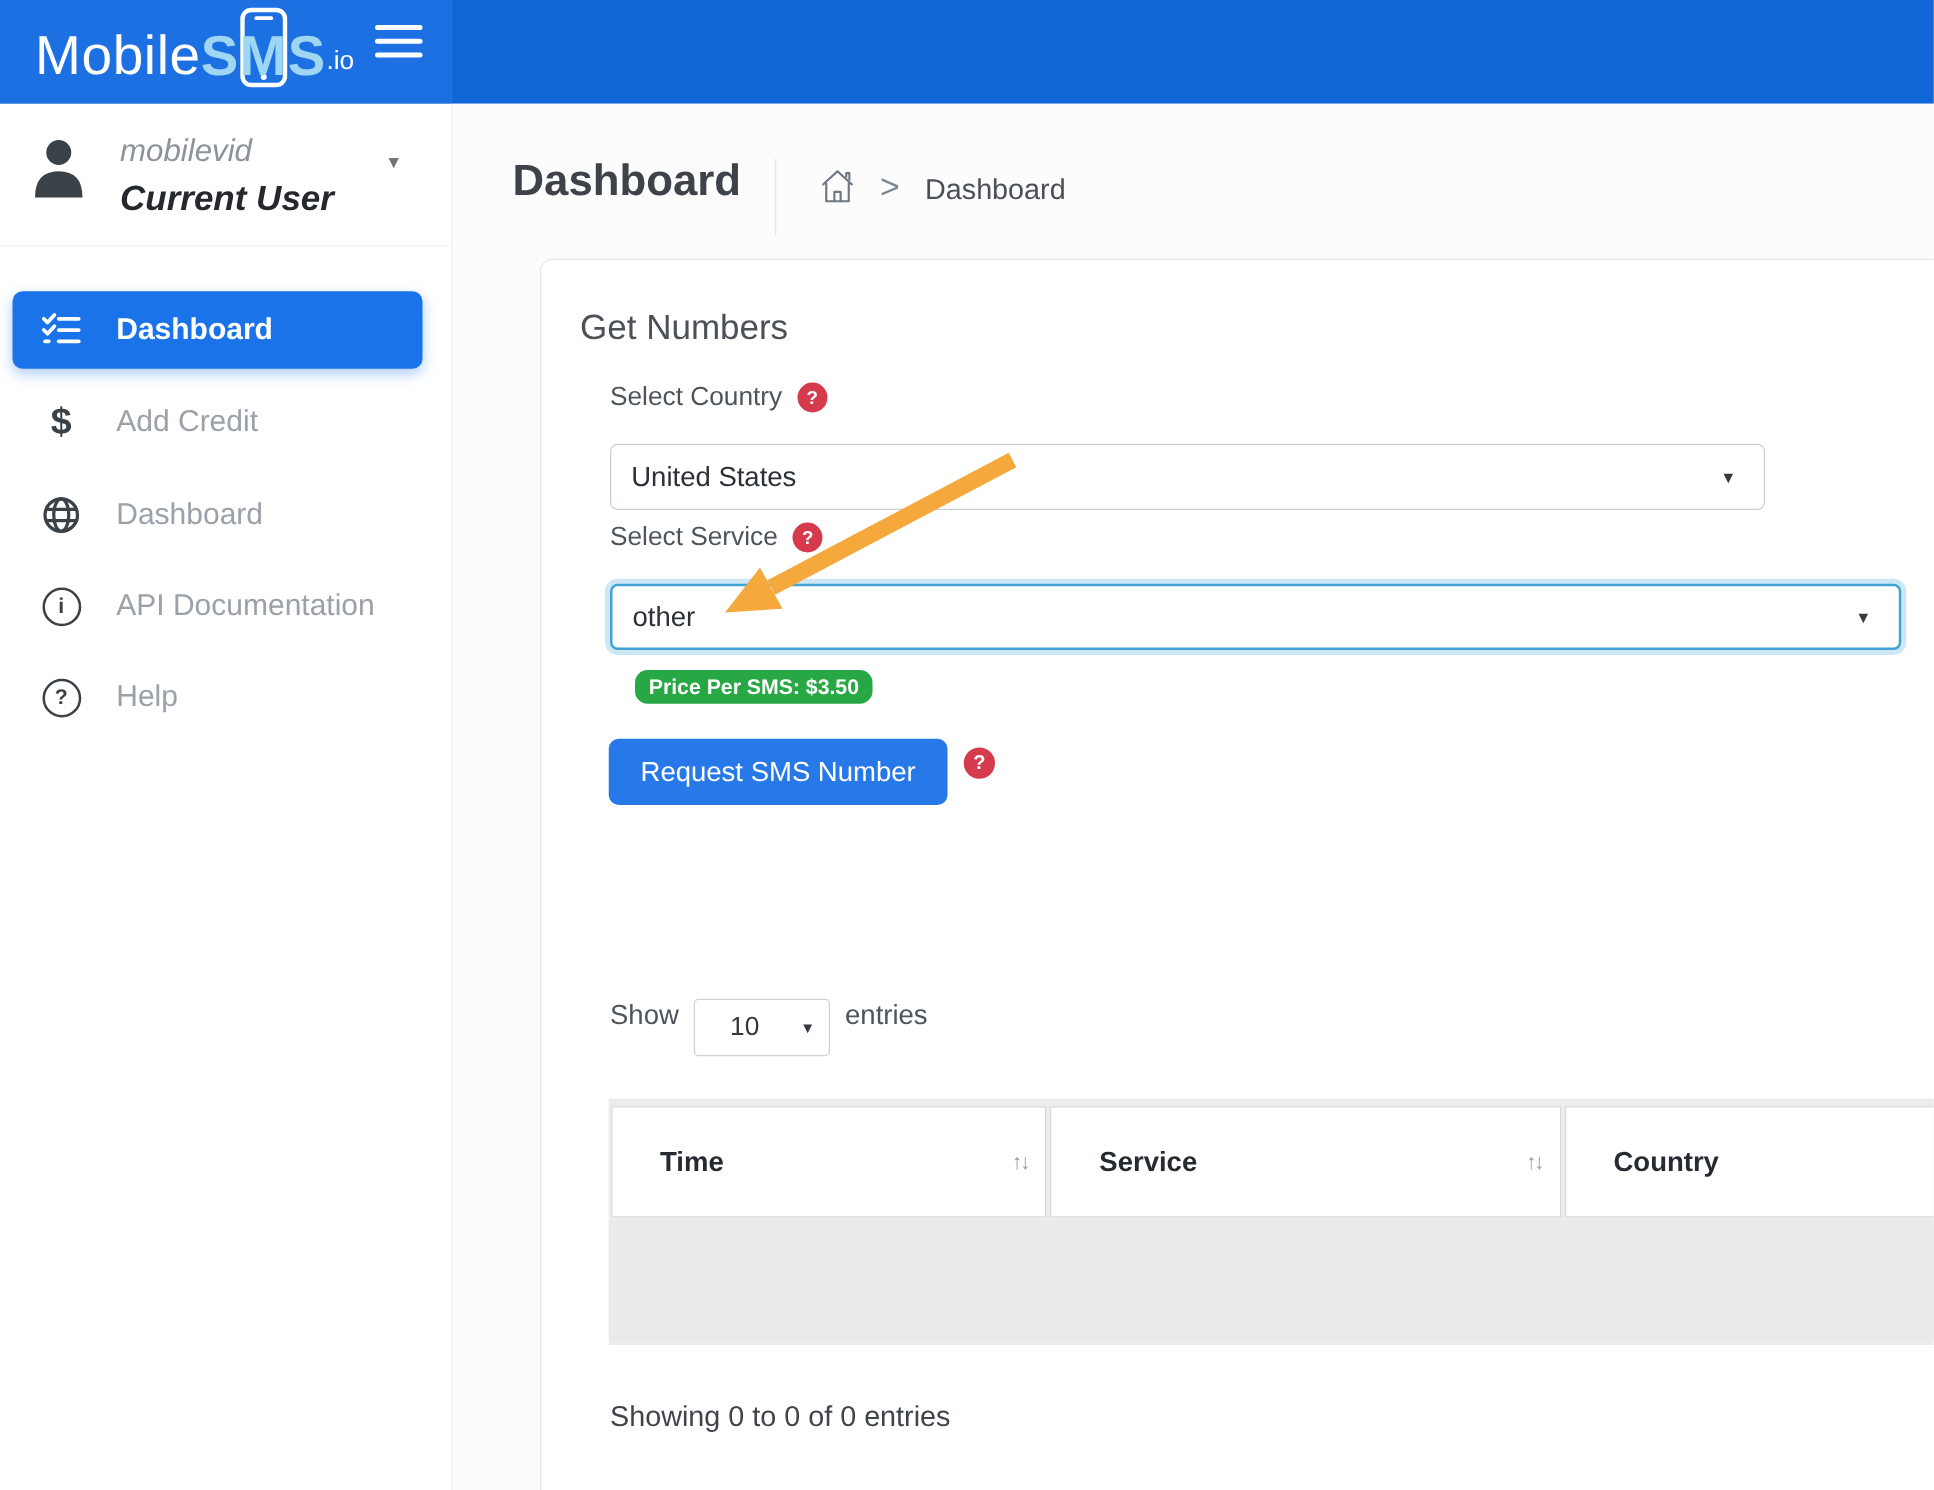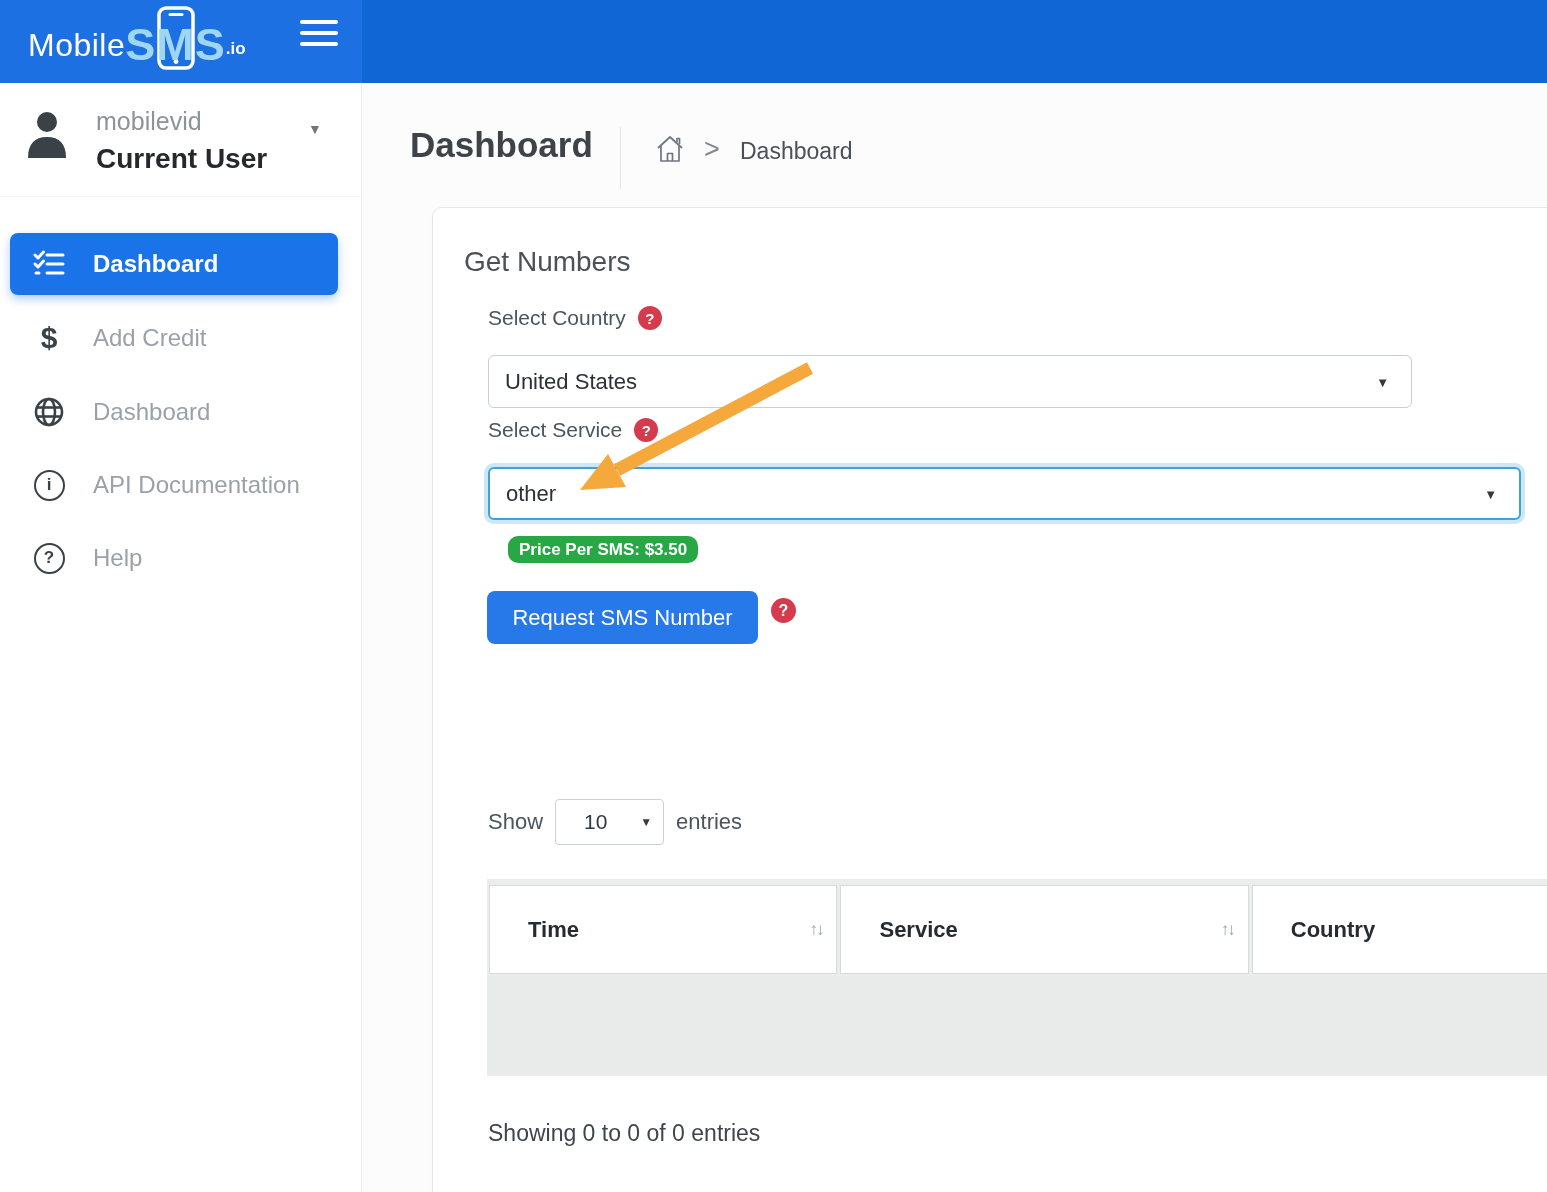--- a/index.html
+++ b/index.html
@@ -6,31 +6,31 @@
   html,body { width:1547px; height:1192px; }
   body {
     position:relative; overflow:hidden; background:#fff;
     font-family:"Liberation Sans", sans-serif;
     -webkit-font-smoothing:antialiased;
   }
   
   .topbar { position:absolute; left:0; top:0; width:1547px; height:83px; background:#1166d6; }
   .topbar-left { position:absolute; left:0; top:0; width:362px; height:83px; background:#1c70e2; }
   .logo { position:absolute; left:28px; top:12px; height:60px; display:flex; align-items:flex-end; cursor:pointer; }
-  .logo-mobile { font-size:32px; font-weight:300; color:#ffffff; line-height:54px; letter-spacing:.5px; }
+  .logo-mobile { font-size:44px; font-weight:300; color:#ffffff; line-height:54px; letter-spacing:.5px; }
   .logo-sms-wrap { position:relative; display:inline-block; }
   .logo-phone { position:absolute; left:50%; transform:translateX(-50%); top:-13px; z-index:0; }
   .logo-sms { position:relative; z-index:1; font-size:45px; font-weight:700; color:#9fd7f3; line-height:54px; letter-spacing:1px; }
-  .logo-io { font-size:17px; font-weight:700; color:#ffffff; line-height:46px; }
+  .logo-io { font-size:21px; font-weight:400; color:#ffffff; line-height:46px; }
   .hamburger { position:absolute; left:300px; top:20px; width:38px; height:40px; cursor:pointer; }
   .hamburger span { display:block; width:38px; height:4px; background:#fff; border-radius:2px; margin:0 0 7px 0; }
 
   
   .sidebar { position:absolute; left:0; top:83px; width:362px; height:1109px; background:#ffffff; border-right:1px solid #ecedef; }
-  .user-block { position:absolute; left:0; top:20px; width:362px; height:94px; border-bottom:1px solid #f1f3f5; cursor:pointer; }
+  .user-block { position:absolute; left:0; top:20px; width:362px; height:94px; border-bottom:1px solid #f1f3f5; cursor:pointer;font-style:italic; }
   .avatar { position:absolute; left:26px; top:8px; }
   .user-name { position:absolute; left:96px; top:4px; font-size:25px; color:#8d939a; }
   .user-role { position:absolute; left:96px; top:40px; font-size:28px; font-weight:700; color:#25282c; }
   .user-caret { position:absolute; left:308px; top:18px; font-size:14px; color:#6f7579; }
   .menu-item { position:absolute; left:10px; width:328px; height:62px; border-radius:8px; display:flex; align-items:center; cursor:pointer; }
   .menu-item .mi-icon { width:34px; margin-left:22px; display:flex; justify-content:center; align-items:center; }
   .menu-item .mi-label { margin-left:27px; font-size:24px; color:#9aa1a8; font-weight:500; }
   .menu-item.active { background:#1a73e8; box-shadow:0 4px 10px rgba(26,115,232,.35); }
   .menu-item.active .mi-label { color:#ffffff; font-weight:700; }
   .dollar-glyph { font-size:30px; font-weight:700; color:#3a4147; line-height:1; }
@@ -49,21 +49,21 @@
   .field-label { position:absolute; left:55px; font-size:21px; color:#4c555c; display:flex; align-items:center; }
   .qbadge { display:inline-flex; width:24px; height:24px; border-radius:50%; background:#d63a4d; color:#fff; font-size:15px; font-weight:700; align-items:center; justify-content:center; margin-left:12px; cursor:pointer; }
   .select-box { position:absolute; left:55px; width:924px; height:53px; background:#fff; border:1px solid #c9ced3; border-radius:6px; font-size:22px; color:#2b3136; display:flex; align-items:center; padding-left:16px; cursor:pointer; }
   .select-box .caret { position:absolute; right:22px; top:50%; transform:translateY(-50%); font-size:13px; color:#343a40; }
   .select-box.focused { width:1033px; border:2px solid #40a3d3; box-shadow:0 0 0 4px #cde7f5; }
   .price-badge { position:absolute; left:55px; top:328px; height:27px; line-height:27px; padding:0 11px; background:#28a745; border-radius:10px; color:#ffffff; font-size:17px; font-weight:700;margin-left:20px; }
   .req-btn { position:absolute; left:54px; top:383px; width:271px; height:53px; background:#2778e8; border:none; border-radius:8px; color:#ffffff; font-size:22px; font-family:"Liberation Sans", sans-serif; cursor:pointer; }
   .btn-q { position:absolute; left:338px; top:390px; width:25px; height:25px; font-size:16px; margin-left:0; }
   .yn-title { position:absolute; left:31px; top:508px; font-size:30px; font-weight:400; color:#4b5157; }
   .yn-sub { font-size:21px; color:#4b5157; font-weight:400; margin-left:8px; }
-  .show-row { position:absolute; left:55px; top:591px; height:46px; display:flex; align-items:center; font-size:22px; color:#4c555c; }
+  .show-row { position:absolute; left:55px; top:591px; height:46px; display:flex; font-size:22px; color:#4c555c; }
   .page-size { position:relative; width:109px; height:46px; border:1px solid #ccd1d6; border-radius:4px; margin:0 12px; display:flex; align-items:center; padding-left:28px; font-size:21px; color:#33383d; cursor:pointer; background:#fff; }
   .page-size .caret { position:absolute; right:11px; top:50%; transform:translateY(-50%); font-size:12px; color:#343a40; }
 
   .table-area { position:absolute; left:54px; top:671px; width:1256px; height:197px; background:#ebecec; }
   .thead { display:flex; gap:3px; padding:6px 2px 0 2px; }
   .th { position:relative; background:#ffffff; border:1px solid #d6dadd; height:89px; display:flex; align-items:center; padding-left:38px; font-size:22px; font-weight:700; color:#262b31; cursor:pointer; }
   .th-time { width:349px; } .th-service { width:409px; } .th-country { width:490px; }
   .sort-ic { position:absolute; right:14px; top:50%; transform:translateY(-50%); font-size:17px; color:#9aa1a8; letter-spacing:-2px; font-weight:400; }
   .tbody-empty { margin-top:2px; height:96px; background:#e9eaea; }
   .table-footer { position:absolute; left:55px; top:912px; font-size:23px; color:#3f454b; }

